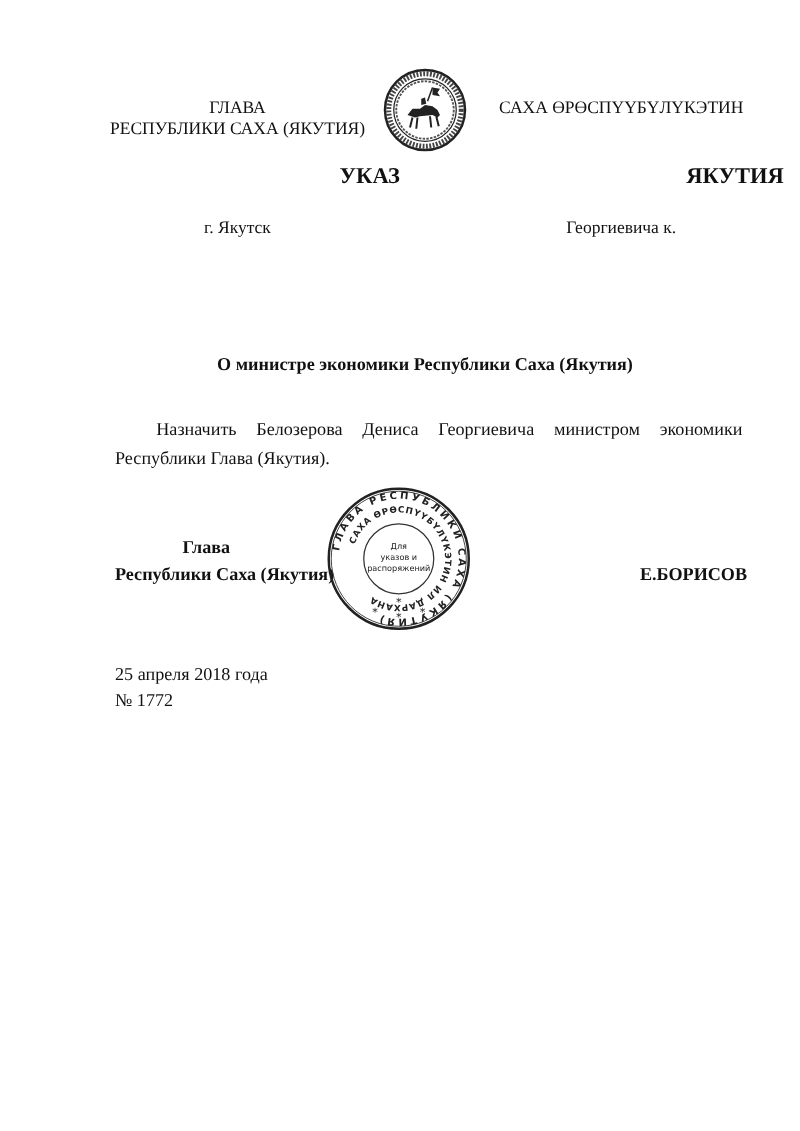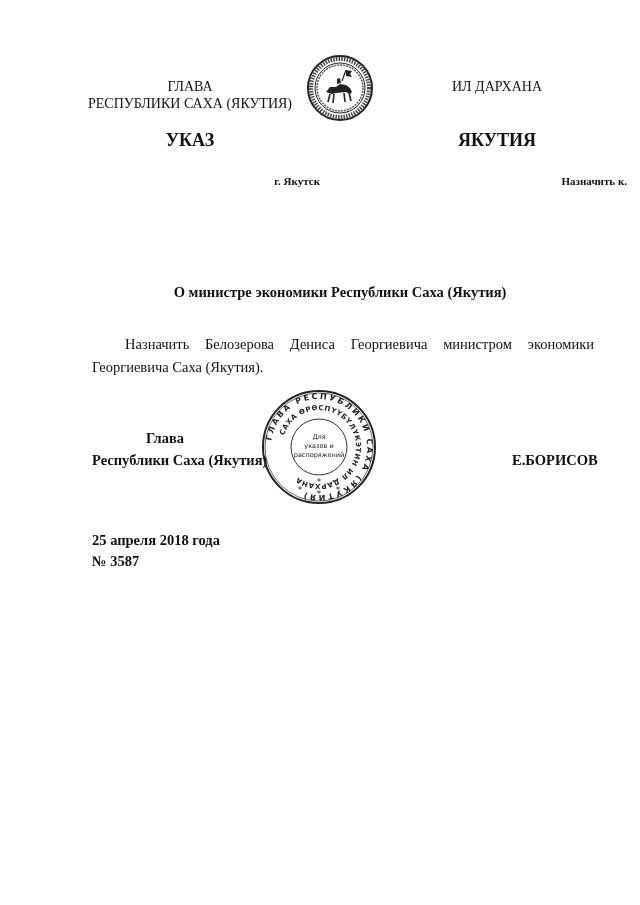--- a/index.html
+++ b/index.html
@@ -2,27 +2,27 @@
 <html><head>
 <meta charset="utf-8">
 <style>
   html, body { margin:0; padding:0; background:#ffffff; }
   body { width:640px; height:905px; position:relative; overflow:hidden;
          font-family:"Liberation Serif", serif; color:#111; }
   .abs { position:absolute; white-space:nowrap; }
   .hdr { font-size:14px; line-height:17px; text-align:center; width:260px; }
   .hdr-left { left:60px; top:78px; }
   .hdr-right { left:367px; top:78px; }
-  .ukaz { font-size:18px; font-weight:bold; text-align:center; width:260px; }
-  .city { font-size:11px; font-weight:bold; text-align:right; width:260px; }
+  .ukaz { font-size:18px; font-weight:bold; text-align:right; width:260px; }
+  .city { font-size:14px; font-weight:normal; text-align:center; width:260px; }
   .title { left:0; width:680px; top:284px; text-align:center; font-size:14.5px; font-weight:bold; }
   .body-text { left:92px; width:502px; top:333px; font-size:14.5px; line-height:23px;
                white-space:normal; text-align:justify; text-indent:33px; }
   .sig { font-size:14.5px; font-weight:bold; }
-  .foot { font-size:14.5px; line-height:21px;font-weight:bold; }
+  .foot { font-size:14.5px; line-height:21px; }
   svg { position:absolute; }
 </style>
 </head>
 <body>
 
 <div class="abs hdr hdr-left">
   <div>ГЛАВА</div>
   <div>РЕСПУБЛИКИ САХА (ЯКУТИЯ)</div>
 </div>
 <div class="abs ukaz" style="left:60px; top:130px;">УКАЗ</div>
@@ -35,28 +35,28 @@
   <circle cx="34" cy="34" r="23" fill="#fff" stroke="#555" stroke-width="1.5" stroke-dasharray="2 1"></circle>
 
   <path d="M20 38 L24 33 L30 33 L34 30 L40 31 L44 34 L46 38 L44 40 L40 38 L30 39 L26 40 Z" fill="#222"></path>
   <path d="M24 40 L22 48 M28 40 L27 49 M38 39 L39 48 M43 39 L45 47" stroke="#222" stroke-width="1.6"></path>
   <path d="M31 30 L31 25 L34 24 L35 29" fill="#222"></path>
   <path d="M36 27 L40 16" stroke="#222" stroke-width="1.2"></path>
   <path d="M40 16 L46 17 L44 20 L46 23 L40 22 Z" fill="#222"></path>
 </svg>
 
 <div class="abs hdr hdr-right">
-  <div>ИЛ ДАРХАНА</div>
+  <div>САХА ӨРӨСПҮҮБҮЛҮКЭТИН</div>
 </div>
 <div class="abs ukaz" style="left:367px; top:130px;">ЯКУТИЯ</div>
-<div class="abs city" style="left:367px; top:175px;">Назначить к.</div>
+<div class="abs city" style="left:367px; top:175px;">Георгиевича к.</div>
 
 <div class="abs title">О министре экономики Республики Саха (Якутия)</div>
 
-<div class="abs body-text">Назначить Белозерова Дениса Георгиевича министром экономики Георгиевича Саха (Якутия).</div>
+<div class="abs body-text">Назначить Белозерова Дениса Георгиевича министром экономики Республики Глава (Якутия).</div>
 
 <div class="abs sig" style="left:146px; top:430px;">Глава</div>
 <div class="abs sig" style="left:92px; top:452px;">Республики Саха (Якутия)</div>
 <div class="abs sig" style="left:512px; top:452px;">Е.БОРИСОВ</div>
 
 <svg style="left:260px; top:389px;" width="118" height="116" viewBox="0 0 118 116">
   <defs>
     <path id="outerArc" d="M 59 58 m -48 0 a 48 48 0 1 1 96 0 a 48 48 0 1 1 -96 0"></path>
     <path id="innerArc" d="M 59 58 m -37 0 a 37 37 0 1 1 74 0 a 37 37 0 1 1 -74 0"></path>
   </defs>
@@ -72,13 +72,13 @@
   <text x="59" y="50" text-anchor="middle" font-family="'DejaVu Sans', sans-serif" font-size="6.5" fill="#222">Для</text>
   <text x="59" y="59" text-anchor="middle" font-family="'DejaVu Sans', sans-serif" font-size="6.5" fill="#222">указов и</text>
   <text x="59" y="68" text-anchor="middle" font-family="'DejaVu Sans', sans-serif" font-size="6.5" fill="#222">распоряжений</text>
   <text x="59" y="96" text-anchor="middle" font-family="'DejaVu Sans', sans-serif" font-size="9" fill="#222">*</text>
   <text x="40" y="104" text-anchor="middle" font-family="'DejaVu Sans', sans-serif" font-size="9" fill="#222">*</text>
   <text x="59" y="108" text-anchor="middle" font-family="'DejaVu Sans', sans-serif" font-size="9" fill="#222">*</text>
   <text x="78" y="104" text-anchor="middle" font-family="'DejaVu Sans', sans-serif" font-size="9" fill="#222">*</text>
 </svg>
 
 <div class="abs foot" style="left:92px; top:530px;">25 апреля 2018 года</div>
-<div class="abs foot" style="left:92px; top:551px;">№ 3587</div>
+<div class="abs foot" style="left:92px; top:551px;">№ 1772</div>
 
 </body></html>

